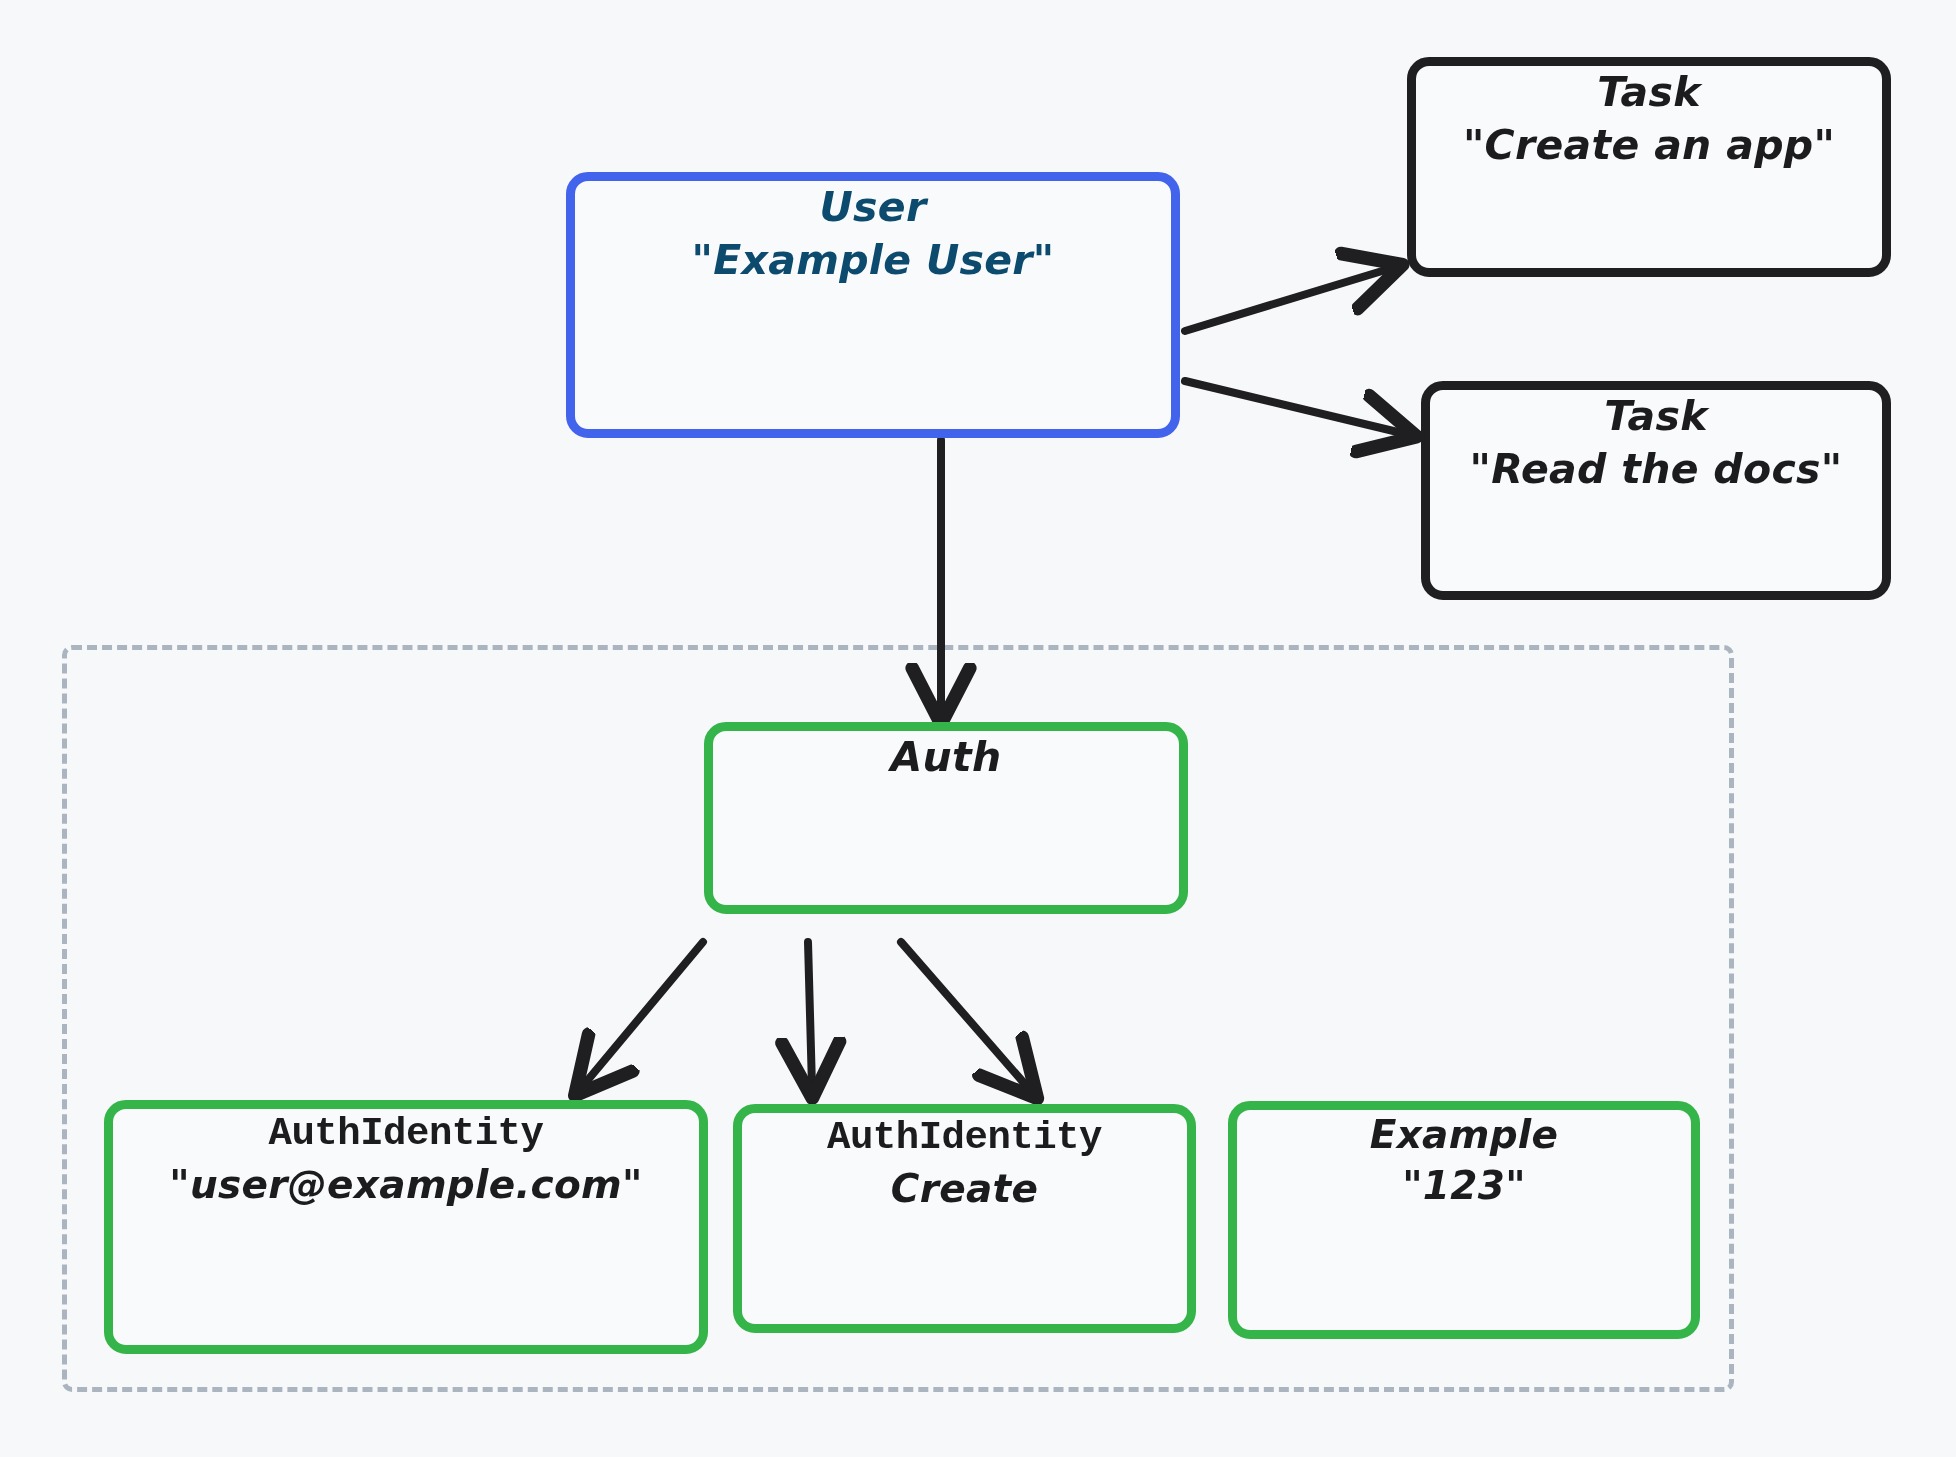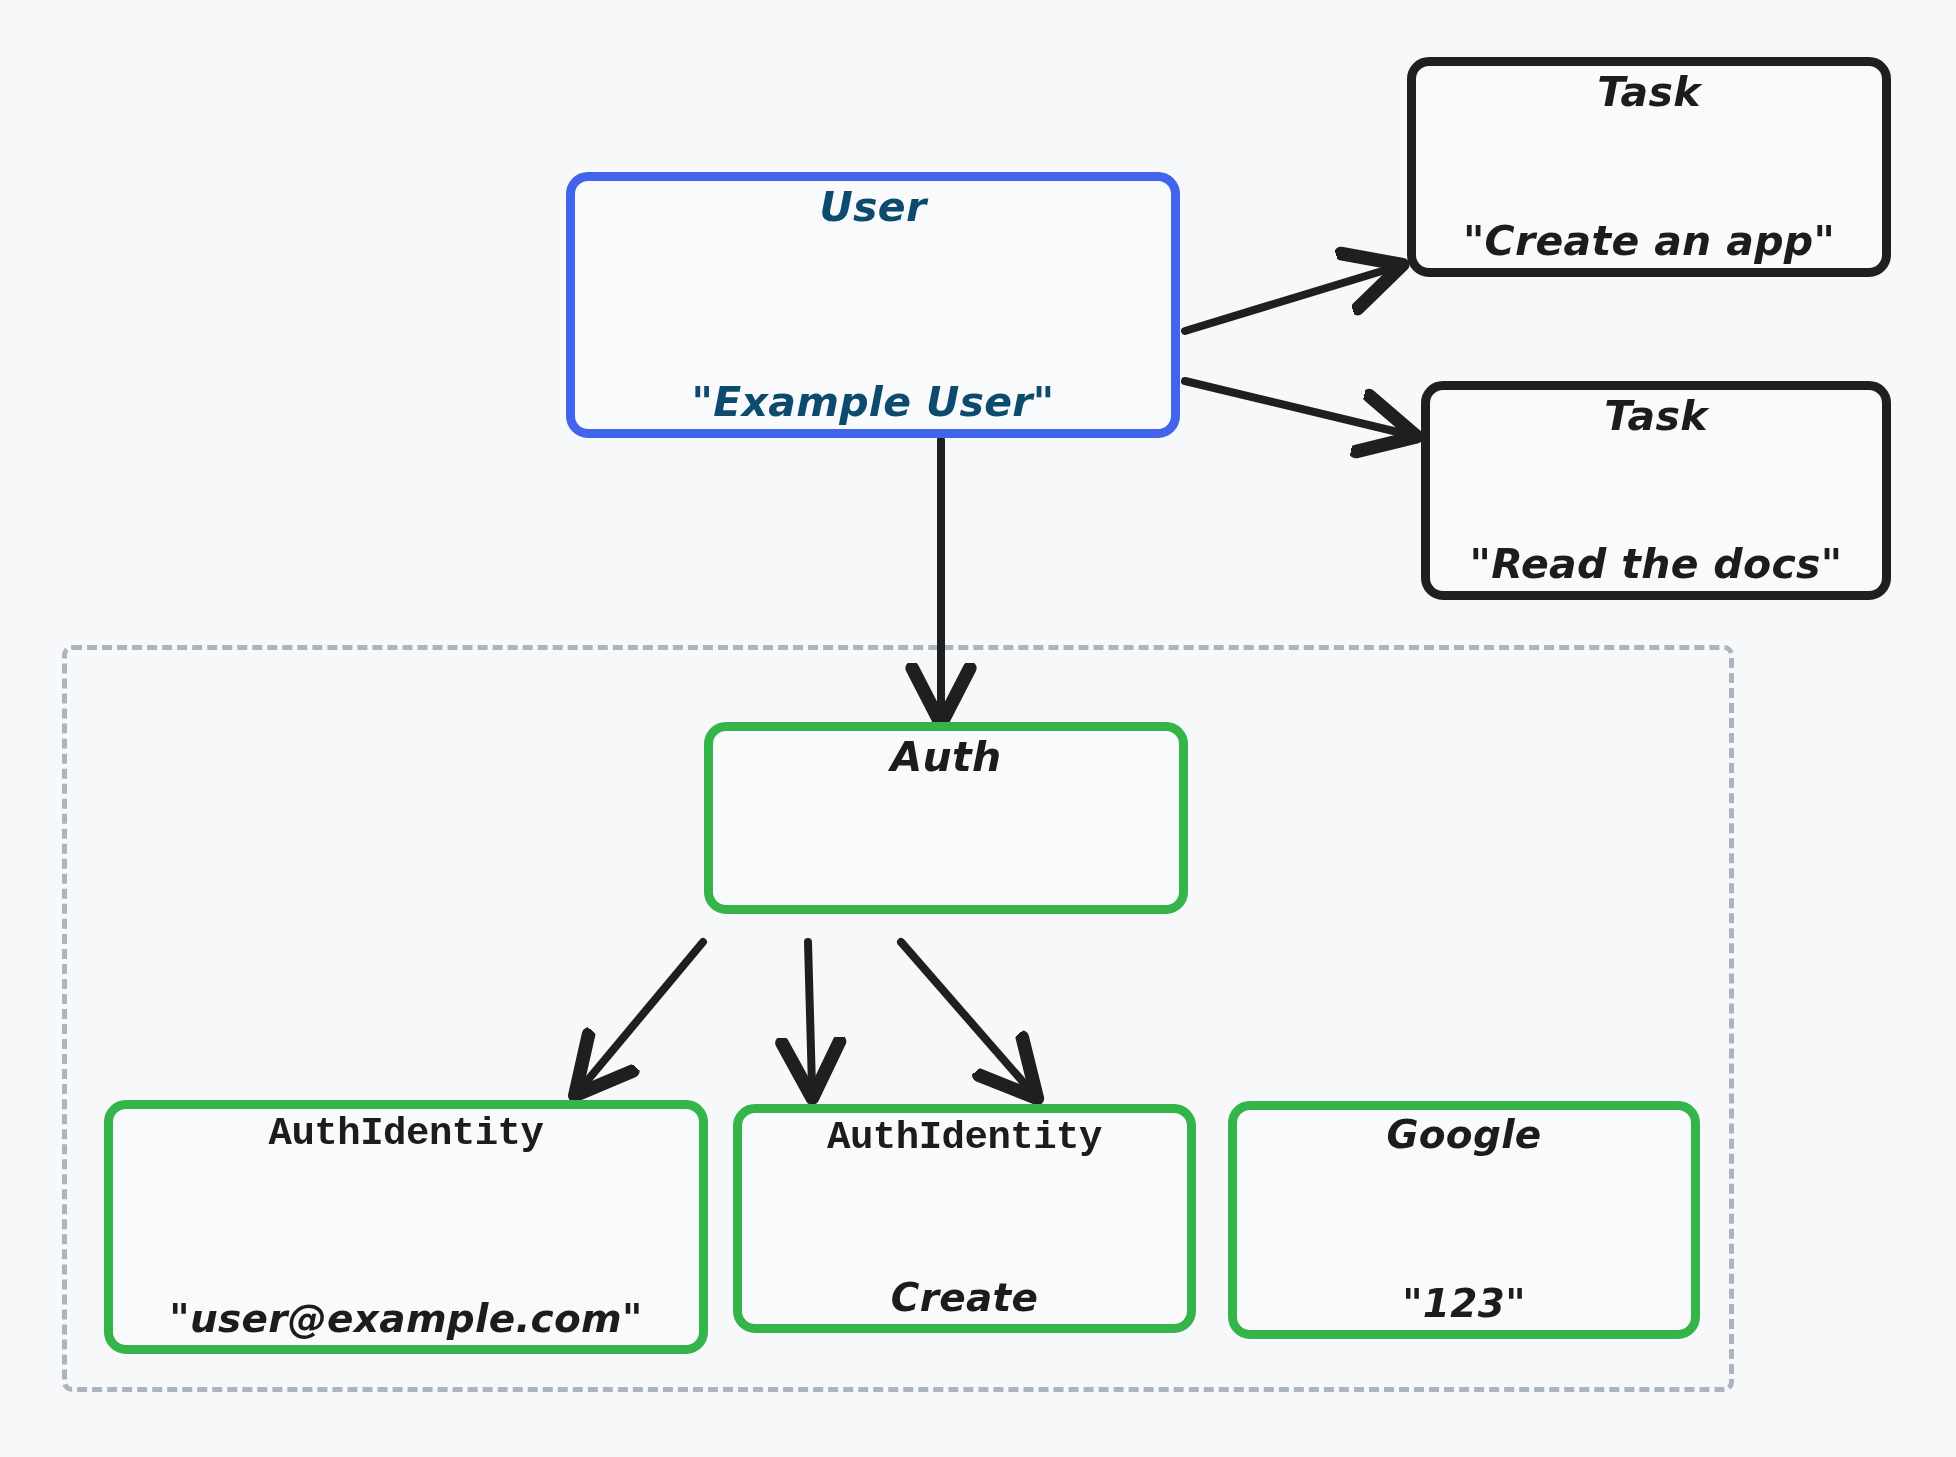--- a/index.html
+++ b/index.html
@@ -36,21 +36,21 @@
   }
 
   .node {
     position: absolute;
     box-sizing: border-box;
     background: #f8fafc;
     border-radius: 22px;
     display: flex;
     flex-direction: column;
     align-items: center;
-    justify-content: space-between;
+    justify-content: flex-start;
     text-align: center;
     color: #1c1c1e;
     z-index: 3;
   }
   .node .line {
     display: block;
     line-height: 1.30;
     white-space: nowrap;
     letter-spacing: 0.3px;
   }
@@ -124,17 +124,17 @@
     <span class="line mono">AuthIdentity</span>
     <span class="line">"user@example.com"</span>
   </div>
 
   <div class="node b-green t-hand t-mono-hand size-md" style="left: 733px; top: 1104px; width: 463px; height: 229px; border-color: rgb(53, 180, 74); background: rgb(248, 250, 252); color: rgb(28, 28, 30);">
     <span class="line mono">AuthIdentity</span>
     <span class="line">Create</span>
   </div>
 
   <div class="node b-green t-hand size-md" style="left: 1228px; top: 1101px; width: 472px; height: 238px; border-color: rgb(53, 180, 74); background: rgb(248, 250, 252); color: rgb(28, 28, 30);">
-    <span class="line">Google</span>
+    <span class="line">Example</span>
     <span class="line">"123"</span>
   </div>
 
 </div>
 
 </body></html>

